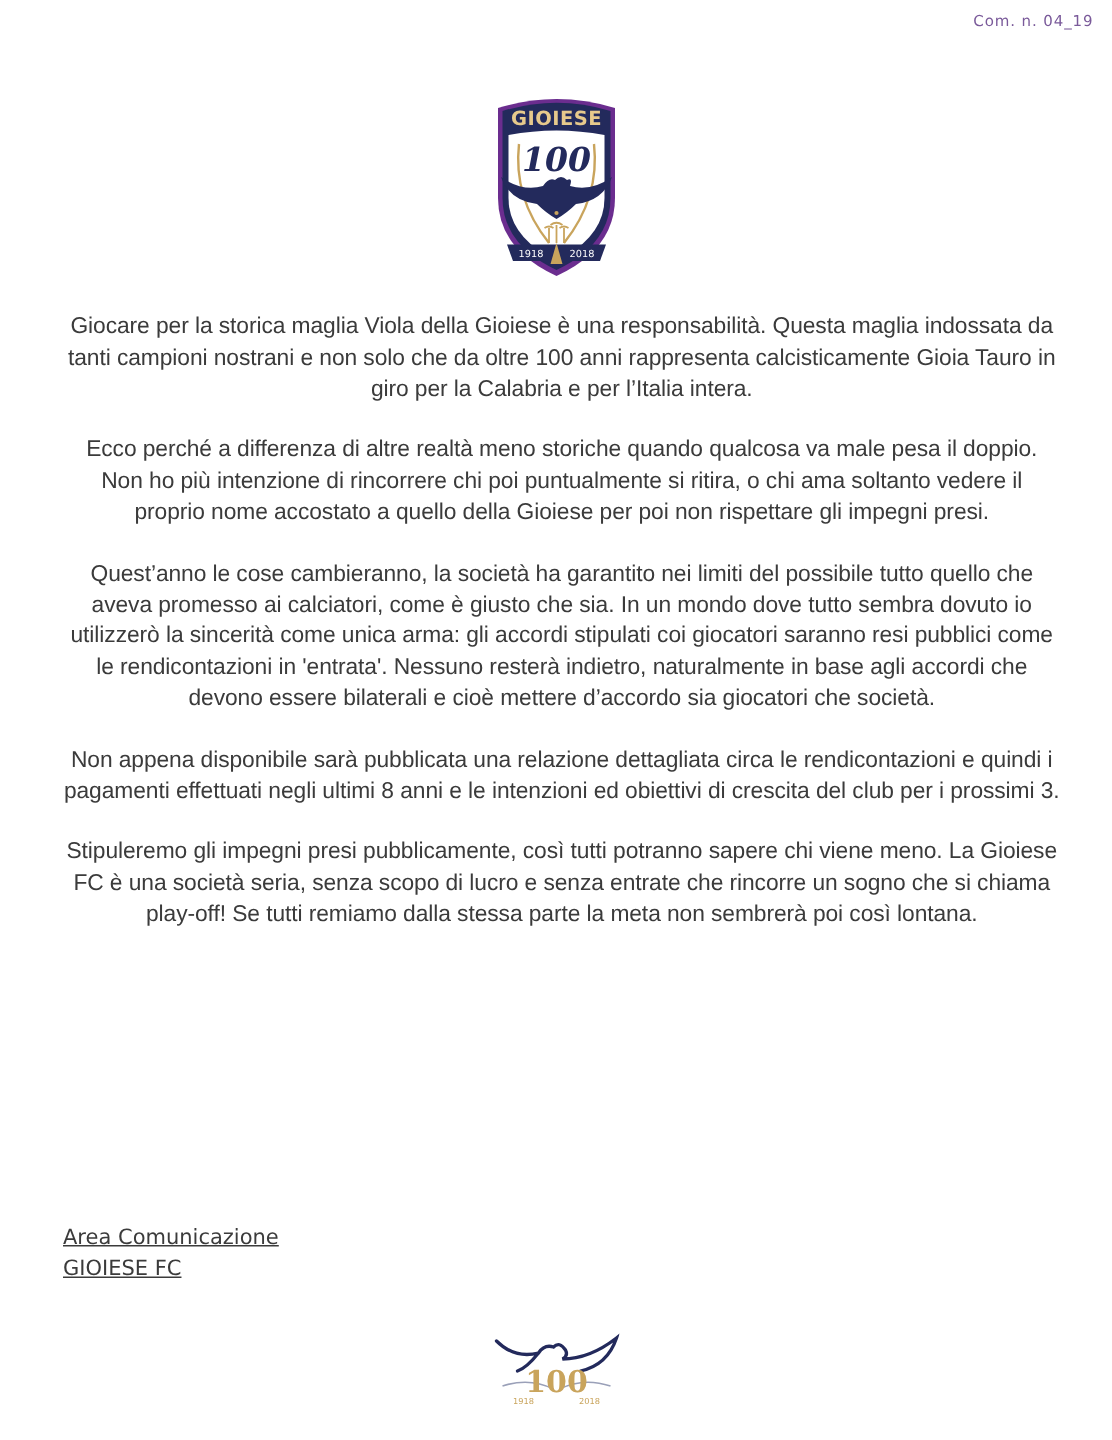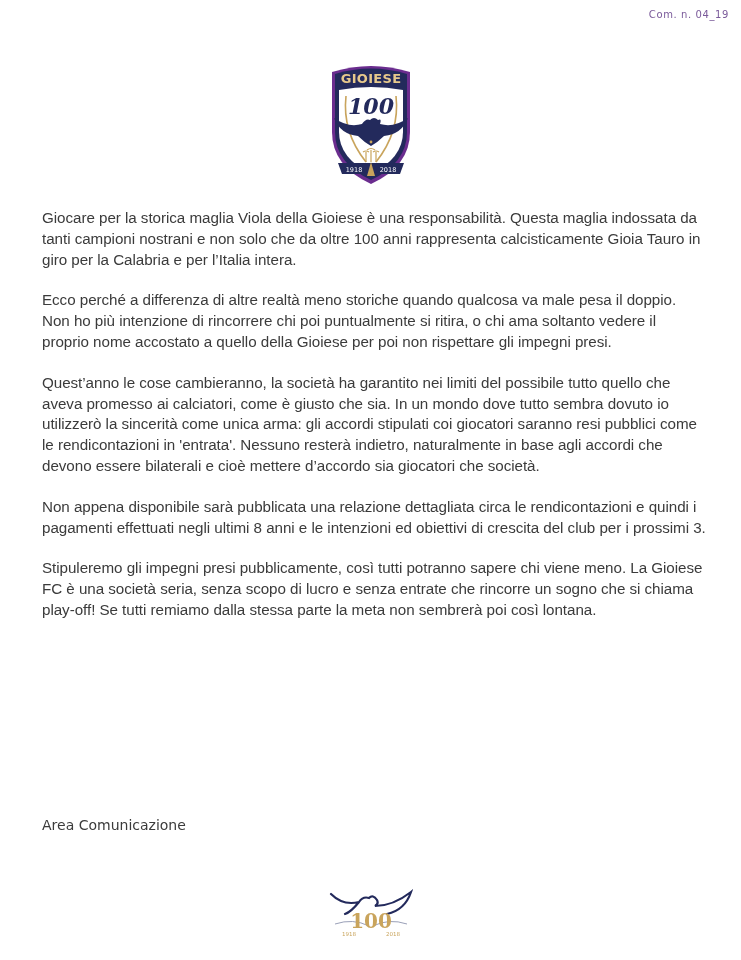--- a/index.html
+++ b/index.html
@@ -29,37 +29,39 @@
       left: 326px;
       top: 62px;
       width: 90px;
       height: 124px;
     }
     .content {
       position: absolute;
       left: 42px;
       top: 208px;
       width: 665px;
+      text-align: center;
     }
     .para {
       margin: 0 0 20px 0;
       font-family: "Liberation Sans", sans-serif;
       font-size: 15.2px;
       line-height: 20.8px;
       color: #3b3b3b;
       letter-spacing: -0.05px;
     }
     .signature {
       position: absolute;
       left: 42px;
       top: 815px;
       font-family: "DejaVu Sans", sans-serif;
       font-size: 14px;
       line-height: 21px;
       color: #3b3b3b;
+      text-decoration: underline;
     }
     .signature div { margin: 0; }
     .footer-logo {
       position: absolute;
       left: 329px;
       top: 888px;
       width: 84px;
       height: 52px;
     }
   </style>
@@ -105,20 +107,21 @@
 <div class="content">
   <p class="para">Giocare per la storica maglia Viola della Gioiese è una responsabilità. Questa maglia indossata da tanti campioni nostrani e non solo che da oltre 100 anni rappresenta calcisticamente Gioia Tauro in giro per la Calabria e per l’Italia intera.</p>
   <p class="para">Ecco perché a differenza di altre realtà meno storiche quando qualcosa va male pesa il doppio. Non ho più intenzione di rincorrere chi poi puntualmente si ritira, o chi ama soltanto vedere il proprio nome accostato a quello della Gioiese per poi non rispettare gli impegni presi.</p>
   <p class="para">Quest’anno le cose cambieranno, la società ha garantito nei limiti del possibile tutto quello che aveva promesso ai calciatori, come è giusto che sia. In un mondo dove tutto sembra dovuto io utilizzerò la sincerità come unica arma: gli accordi stipulati coi giocatori saranno resi pubblici come le rendicontazioni in 'entrata'. Nessuno resterà indietro, naturalmente in base agli accordi che devono essere bilaterali e cioè mettere d’accordo sia giocatori che società.</p>
   <p class="para">Non appena disponibile sarà pubblicata una relazione dettagliata circa le rendicontazioni e quindi i pagamenti effettuati negli ultimi 8 anni e le intenzioni ed obiettivi di crescita del club per i prossimi 3.</p>
   <p class="para">Stipuleremo gli impegni presi pubblicamente, così tutti potranno sapere chi viene meno. La Gioiese FC è una società seria, senza scopo di lucro e senza entrate che rincorre un sogno che si chiama play-off! Se tutti remiamo dalla stessa parte la meta non sembrerà poi così lontana.</p>
 </div>
 
 <div class="signature">
   <div>Area Comunicazione</div>
+  <div>GIOIESE FC</div>
 </div>
 
 <svg class="footer-logo" viewBox="0 0 84 52">
   <path d="M2 6 Q14 18 30 14 Q34 8 40 10 Q44 6 48 12 Q50 16 46 18 Q64 18 82 4
            Q76 22 58 26 M30 14 Q22 24 16 26" stroke="#232a5c" stroke-width="2.2" fill="none" stroke-linecap="round"></path>
   <path d="M6 36 Q24 30 40 38" stroke="#9aa0b8" stroke-width="1" fill="none"></path>
   <path d="M44 38 Q60 30 78 36" stroke="#9aa0b8" stroke-width="1" fill="none"></path>
   <text x="42" y="40" text-anchor="middle" font-family="DejaVu Serif, serif" font-weight="bold" font-size="20" fill="#c9a45c">100</text>
   <text x="20" y="48" text-anchor="middle" font-family="DejaVu Sans, sans-serif" font-size="5.5" fill="#c9a45c">1918</text>
   <text x="64" y="48" text-anchor="middle" font-family="DejaVu Sans, sans-serif" font-size="5.5" fill="#c9a45c">2018</text>

